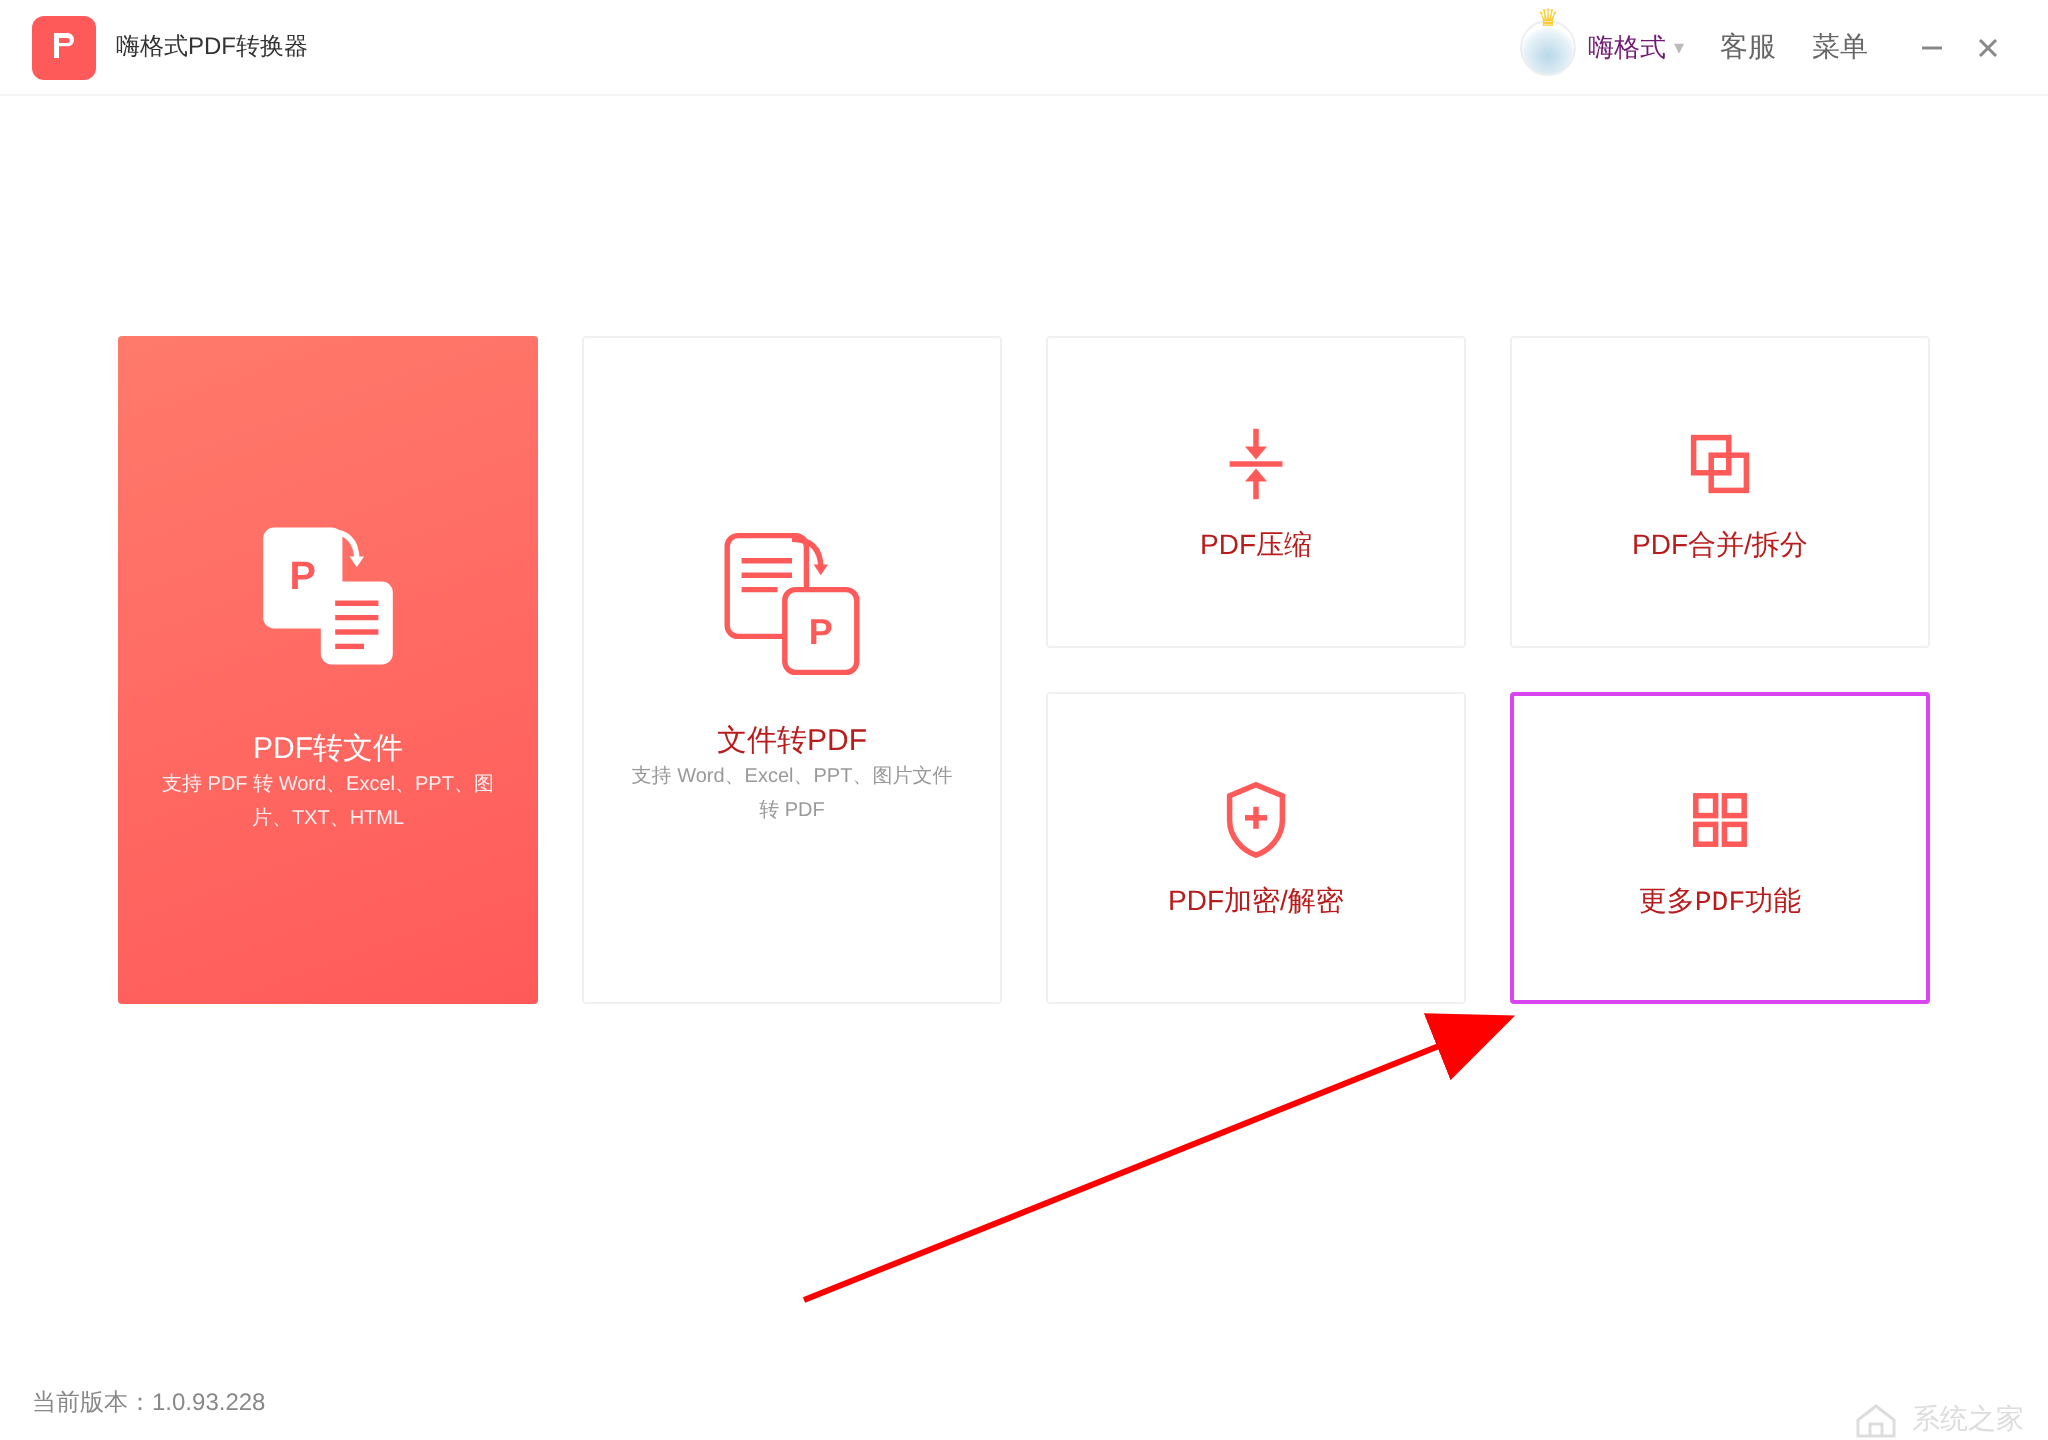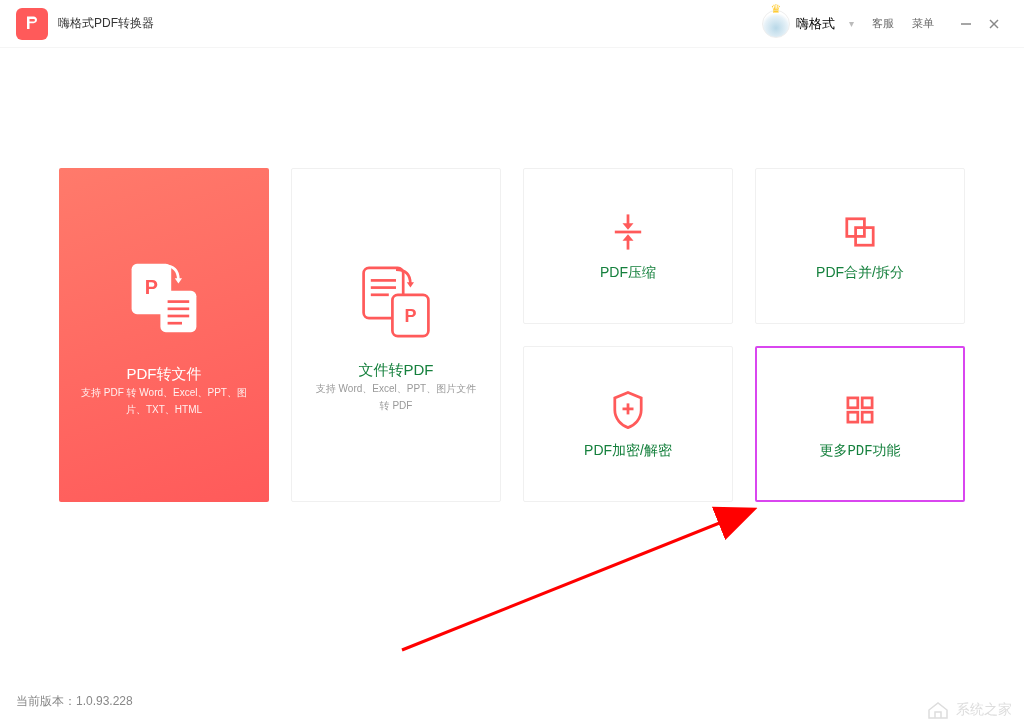--- a/index.html
+++ b/index.html
@@ -51,30 +51,30 @@
 }
 .avatar {
   width: 28px;
   height: 28px;
   border-radius: 50%;
   background: radial-gradient(circle at 50% 65%, #b8d8e8 0%, #e8f2f8 55%, #fff 70%);
   border: 1px solid #eee;
 }
 .user-name {
   font-size: 13px;
-  color: #000000;
-  margin-right: 14px;
+  color: #701a75;
+  margin-right: 4px;
 }
 .chev {
   color: #bbb;
   font-size: 10px;
   margin-right: 18px;
 }
 .tb-link {
-  font-size: 11px;
+  font-size: 14px;
   color: #666;
   margin-right: 18px;
   cursor: pointer;
 }
 .win-btn {
   width: 28px;
   height: 28px;
   display: flex;
   align-items: center;
   justify-content: center;
@@ -114,21 +114,21 @@
 .right-col {
   display: flex;
   flex-direction: column;
   gap: 22px;
 }
 .card-title {
   font-size: 15px;
   margin-top: 14px;
 }
 .card.active .card-title { color: #fff; margin-top: 22px; }
-.card:not(.active) .card-title { color: #15803d; }
+.card:not(.active) .card-title { color: #b91c1c; }
 .card.small .card-title { margin-top: 10px; font-size: 14px; }
 .card-sub {
   font-size: 10px;
   color: rgba(255,255,255,0.9);
   margin-top: 0;
   padding: 0 20px;
   line-height: 1.7;
 }
 .card:not(.active) .card-sub { color: #999; }
 .icon-wrap { display:flex; align-items:center; justify-content:center; }

